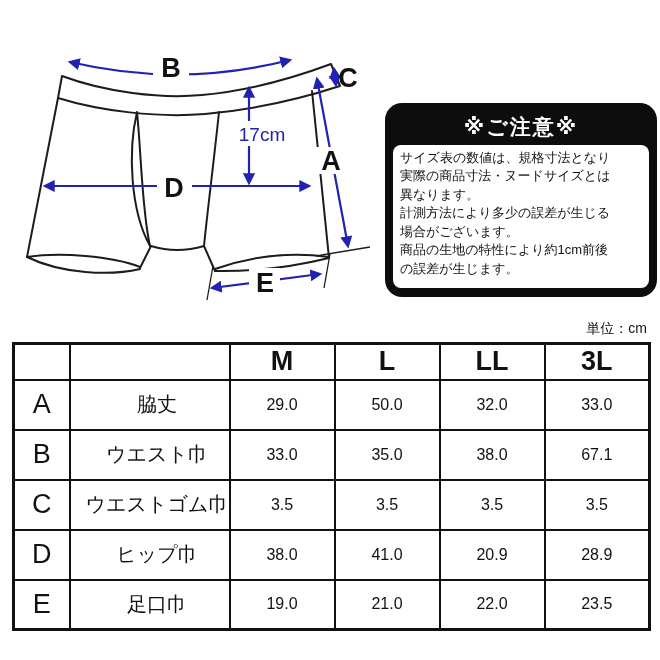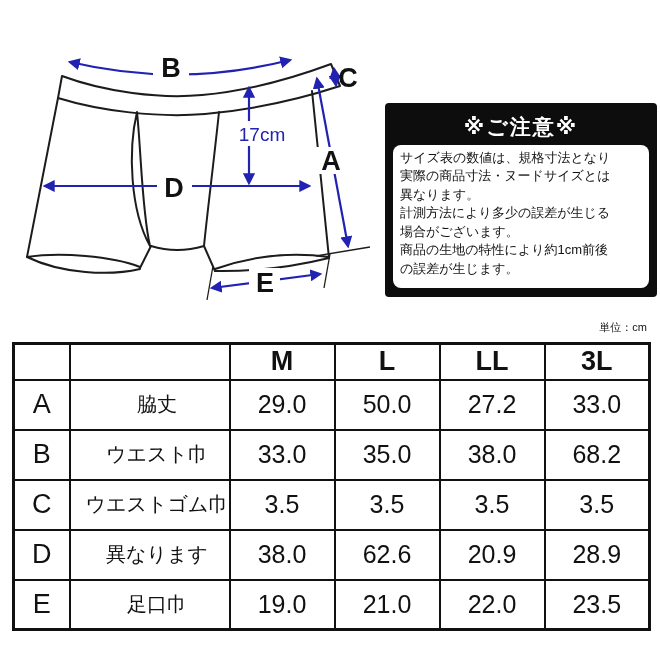--- a/index.html
+++ b/index.html
@@ -8,44 +8,44 @@
 
   .canvas { position: absolute; left: 0; top: 0; width: 660px; height: 660px; background: #ffffff; }
 
   
   #diagram { position: absolute; left: 0; top: 0; width: 385px; height: 320px; }
   #diagram text.letter { font-family: "Liberation Sans", sans-serif; font-size: 27px; font-weight: bold; fill: #111; }
   #diagram text.cm     { font-family: "Liberation Sans", sans-serif; font-size: 19px; fill: #2222b2; }
 
   
   .notice { position: absolute; left: 385px; top: 103px; width: 272px; height: 194px;
-            background: #0d0d0d; border-radius: 4px; box-sizing: border-box; }
+            background: #0d0d0d; border-radius: 17px; box-sizing: border-box; }
   .notice-title { color: #ffffff; font-size: 21px; font-weight: bold; text-align: center;
                   padding-top: 10px; letter-spacing: 2px; }
   .notice-inner { position: absolute; left: 8px; right: 8px; top: 42px; bottom: 9px;
                   background: #ffffff; border-radius: 8px; box-sizing: border-box; padding: 4px 7px; }
   .notice-body { font-size: 13px; line-height: 1.42; white-space: pre-line; color: #111; }
 
   
-  .unit-label { position: absolute; top: 320px; right: 13px; font-size: 11px; color: #111; }
+  .unit-label { position: absolute; top: 320px; right: 13px; font-size: 14px; color: #111; }
 
   
   table.size-table { position: absolute; left: 12px; top: 342px; border-collapse: collapse;
                      table-layout: fixed; border: 3px solid #111; }
   .size-table th, .size-table td { border: 2px solid #111; text-align: center;
                                    vertical-align: middle; padding: 0; overflow: hidden; }
   .size-table thead tr { height: 36px; }
   .size-table tbody tr { height: 50px; }
   .size-table .c-key  { width: 56px;  }
   .size-table .c-name { width: 160px; }
   .size-table .c-size { width: 105px; }
   .size-table th.size-h { font-size: 27px; font-weight: bold; }
   .size-table td.key    { font-size: 27px; font-weight: normal; }
   .size-table td.name   { font-size: 20px; letter-spacing: 0px; padding-left: 15px; }
-  .size-table td.val    { font-size: 25px; }
+  .size-table td.val    { font-size: 16px; }
 </style>
 </head>
 <body>
 
 <div class="canvas">
 
   <svg id="diagram" viewBox="0 0 385 320" xmlns="http://www.w3.org/2000/svg">
     <defs>
       <marker id="ah" viewBox="0 0 10 10" refX="8" refY="5" markerWidth="5.5" markerHeight="5.5" orient="auto-start-reverse">
         <path d="M0,0 L10,5 L0,10 z" fill="#2222b2"></path>
@@ -133,44 +133,44 @@
         <th class="size-h">LL</th>
         <th class="size-h">3L</th>
       </tr>
     </thead>
     <tbody>
       <tr>
         <td class="key">A</td>
         <td class="name">脇丈</td>
         <td class="val">29.0</td>
         <td class="val">50.0</td>
-        <td class="val">27.2</td>
+        <td class="val">32.0</td>
         <td class="val">33.0</td>
       </tr>
       <tr>
         <td class="key">B</td>
         <td class="name">ウエスト巾</td>
         <td class="val">33.0</td>
         <td class="val">35.0</td>
         <td class="val">38.0</td>
-        <td class="val">68.2</td>
+        <td class="val">67.1</td>
       </tr>
       <tr>
         <td class="key">C</td>
         <td class="name">ウエストゴム巾</td>
         <td class="val">3.5</td>
         <td class="val">3.5</td>
         <td class="val">3.5</td>
         <td class="val">3.5</td>
       </tr>
       <tr>
         <td class="key">D</td>
-        <td class="name">異なります</td>
+        <td class="name">ヒップ巾</td>
         <td class="val">38.0</td>
-        <td class="val">62.6</td>
+        <td class="val">41.0</td>
         <td class="val">20.9</td>
         <td class="val">28.9</td>
       </tr>
       <tr>
         <td class="key">E</td>
         <td class="name">足口巾</td>
         <td class="val">19.0</td>
         <td class="val">21.0</td>
         <td class="val">22.0</td>
         <td class="val">23.5</td>

